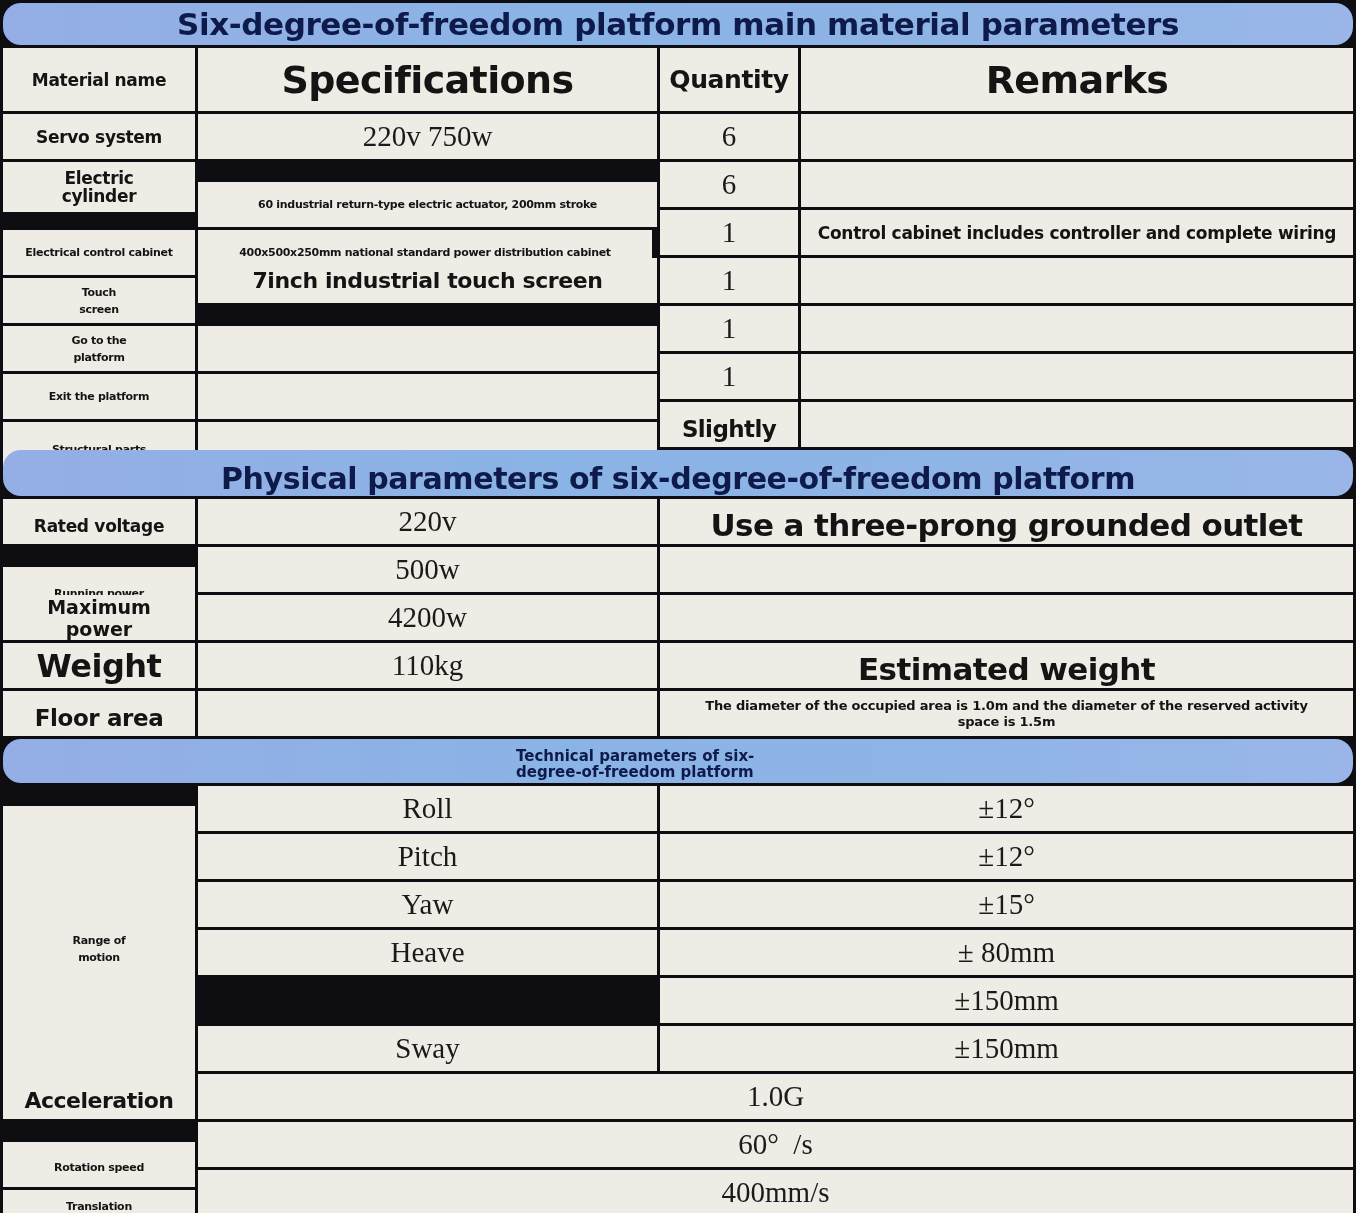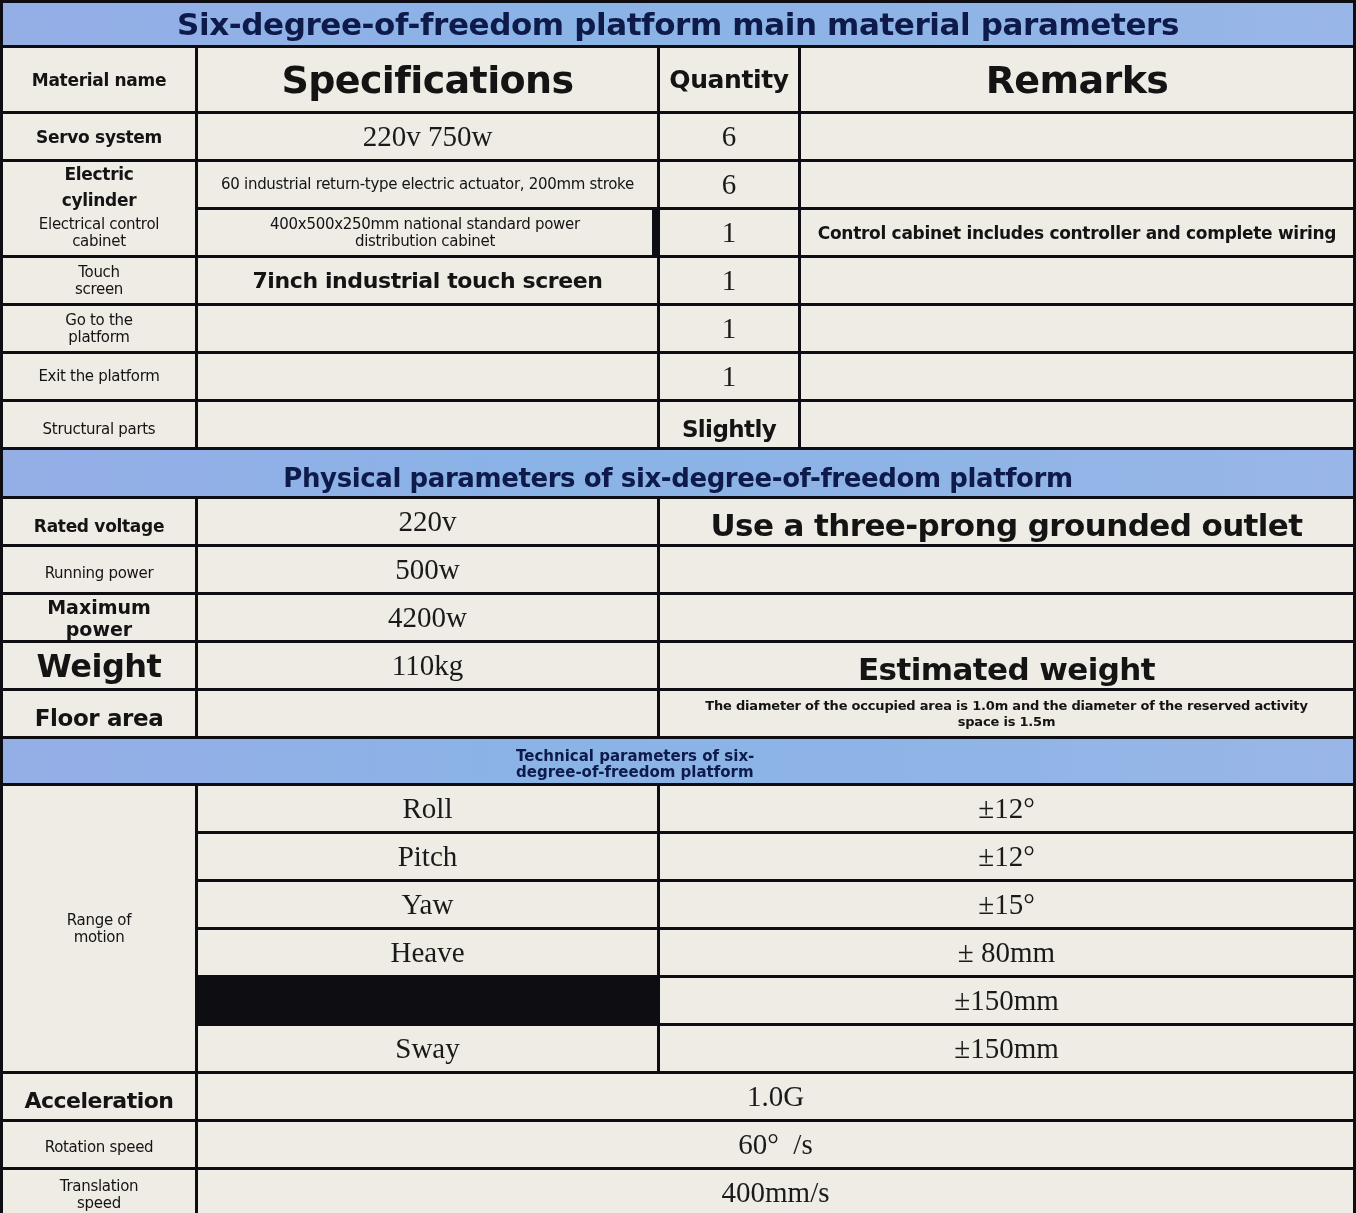--- a/index.html
+++ b/index.html
@@ -16,26 +16,26 @@
     .cell {
       position: absolute; top: 0; box-sizing: border-box;
       background: #efebe5;
       display: flex; align-items: center; justify-content: center;
       text-align: center; color: #141414; overflow: hidden;
     }
     .band {
       position: absolute; left: 3px; width: 1350px; box-sizing: border-box;
       background: linear-gradient(90deg, #95aee6 0%, #8ab3e6 40%, #8fb4e6 70%, #9ab6e8 100%);
       display: flex; align-items: center; justify-content: center;
-      color: #0d1a4a; font-family: "DejaVu Sans", sans-serif; font-weight: bold;
+      color: #0d1a4a; font-family: "DejaVu Sans", sans-serif; font-weight: bold; border-radius: 18px;
     }
     .lbl-big { font-family: "DejaVu Sans", sans-serif; font-weight: bold; font-size: 32px; letter-spacing: -0.5px; }
     .lbl-med { font-family: "DejaVu Sans", sans-serif; font-weight: bold; font-size: 23px; letter-spacing: -0.4px; }
     .serif { font-family: "Liberation Serif", serif; font-size: 29px; color: #1a1a1a; }
-    .sans-s { font-family: "DejaVu Sans", sans-serif; font-weight: normal; font-size: 15px; letter-spacing: -0.3px; line-height: 17px; }
+    .sans-s { font-family: "DejaVu Sans", sans-serif; font-weight: bold; font-size: 11px; letter-spacing: -0.3px; line-height: 17px; margin-top: 20px; }
     .sans-m { font-family: "DejaVu Sans", sans-serif; font-weight: bold; font-size: 17px; letter-spacing: -0.3px; }
     .sans-l { font-family: "DejaVu Sans", sans-serif; font-weight: bold; font-size: 31px; letter-spacing: -0.6px; }
     .hdr-xl { font-family: "DejaVu Sans", sans-serif; font-weight: bold; font-size: 38px; letter-spacing: -0.6px; }
     .hdr-m { font-family: "DejaVu Sans", sans-serif; font-weight: bold; font-size: 25px; letter-spacing: -0.4px; }
   </style>
 </head>
 <body>
 
 <div class="sheet">
 
@@ -49,21 +49,21 @@
   </div>
 
   <div class="row" style="top:114px;height:45px;">
     <div class="cell sans-m" style="left:3px;width:192px;height:45px;">Servo system</div>
     <div class="cell serif" style="left:198px;width:459px;height:45px;">220v 750w</div>
     <div class="cell serif" style="left:660px;width:138px;height:45px;">6</div>
     <div class="cell sans-m" style="left:801px;width:552px;height:45px;"></div>
   </div>
 
   <div class="row" style="top:162px;height:45px;">
-    <div class="cell sans-m" style="left:3px;width:192px;height:50px;line-height:26px;padding:13px 40px;">Electric cylinder</div>
+    <div class="cell sans-m" style="left:3px;width:192px;height:50px;line-height:18px;padding:13px 40px;">Electric cylinder</div>
     <div class="cell sans-s" style="left:198px;width:459px;height:45px;">60 industrial return-type electric actuator, 200mm stroke</div>
     <div class="cell serif" style="left:660px;width:138px;height:45px;">6</div>
     <div class="cell sans-m" style="left:801px;width:552px;height:45px;"></div>
   </div>
 
   <div class="row" style="top:210px;height:45px;">
     <div class="cell sans-s" style="left:3px;width:192px;height:45px;padding:0 10px;">Electrical control cabinet</div>
     <div class="cell sans-s" style="left:198px;width:454px;height:45px;padding:16px 40px;">400x500x250mm national standard power distribution cabinet</div>
     <div class="cell serif" style="left:660px;width:138px;height:45px;">1</div>
     <div class="cell sans-m" style="left:801px;width:552px;height:45px;">Control cabinet includes controller and complete wiring</div>
@@ -90,21 +90,21 @@
     <div class="cell sans-m" style="left:801px;width:552px;height:45px;"></div>
   </div>
 
   <div class="row" style="top:402px;height:45px;">
     <div class="cell sans-s" style="left:3px;width:192px;height:45px;padding-top:10px;">Structural parts</div>
     <div class="cell sans-s" style="left:198px;width:459px;height:45px;"></div>
     <div class="cell" style="left:660px;width:138px;height:45px;font-family:'DejaVu Sans',sans-serif;font-weight:bold;font-size:23px;letter-spacing:-0.6px;padding-top:8px;">Slightly</div>
     <div class="cell sans-m" style="left:801px;width:552px;height:45px;"></div>
   </div>
 
-  <div class="band" style="top:450px;height:46px;font-size:26px;letter-spacing:-0.4px;padding-top:10px;">Physical parameters of six-degree-of-freedom platform</div>
+  <div class="band" style="top:450px;height:46px;font-size:30px;letter-spacing:-0.4px;padding-top:10px;">Physical parameters of six-degree-of-freedom platform</div>
 
   <div class="row" style="top:499px;height:45px;">
     <div class="cell sans-m" style="left:3px;width:192px;height:45px;padding-top:8px;">Rated voltage</div>
     <div class="cell serif" style="left:198px;width:459px;height:45px;">220v</div>
     <div class="cell sans-l" style="left:660px;width:693px;height:45px;padding-top:6px;">Use a three-prong grounded outlet</div>
   </div>
 
   <div class="row" style="top:547px;height:45px;">
     <div class="cell sans-s" style="left:3px;width:192px;height:45px;padding-top:8px;">Running power</div>
     <div class="cell serif" style="left:198px;width:459px;height:45px;">500w</div>

